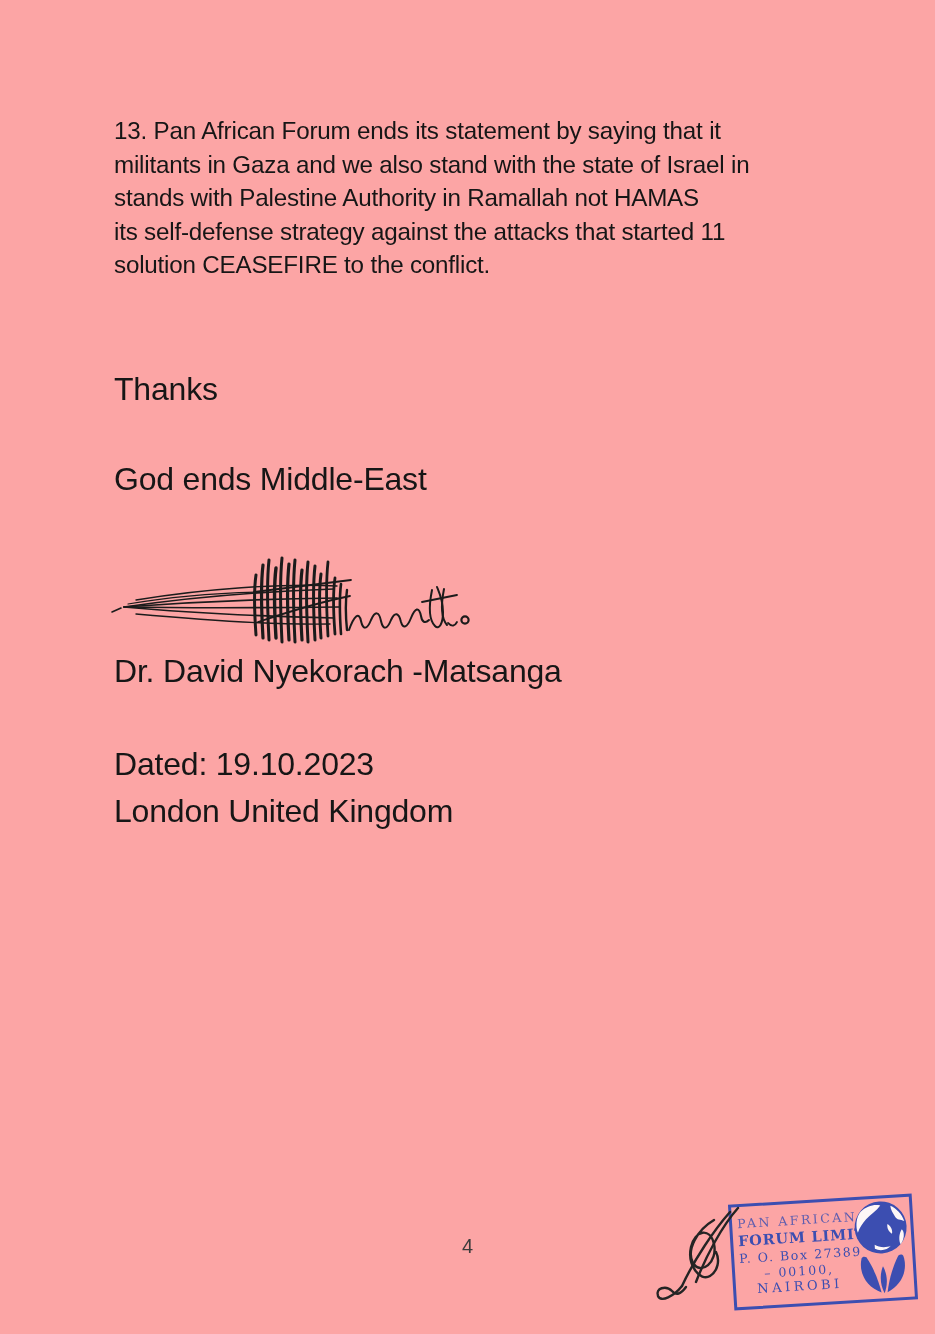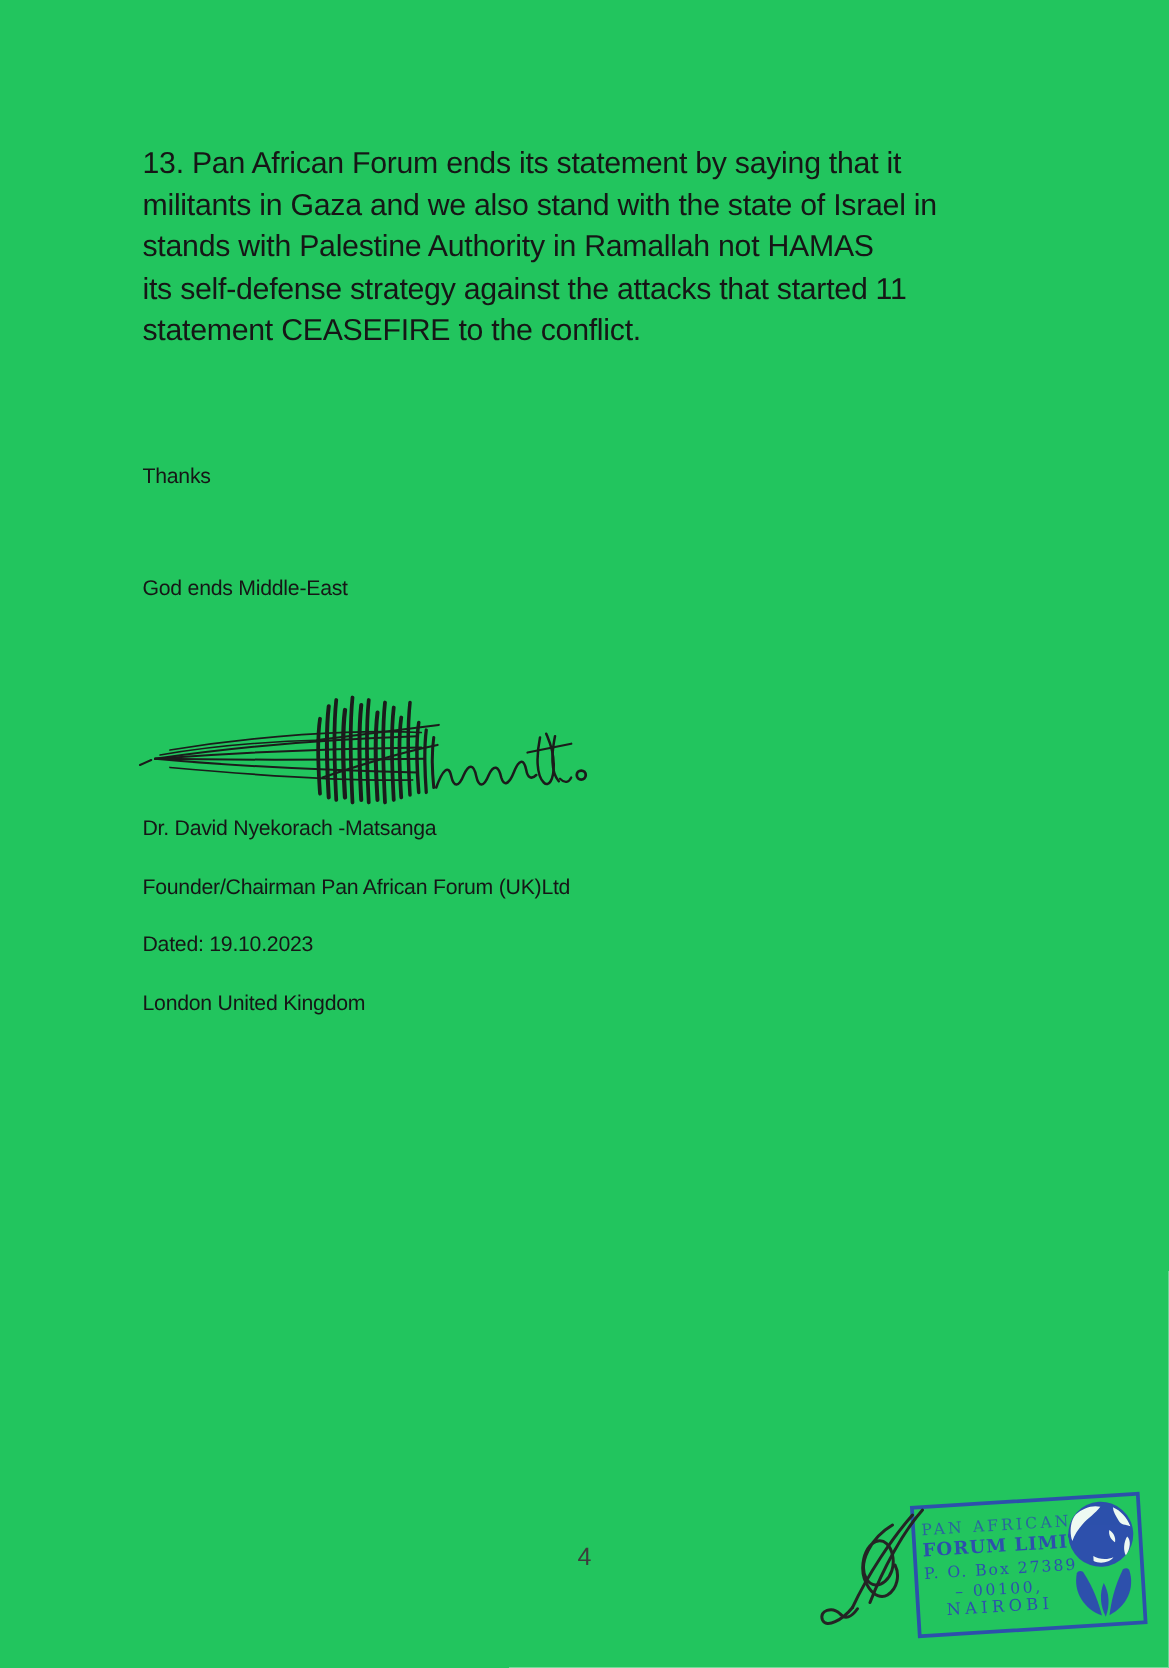--- a/index.html
+++ b/index.html
@@ -5,32 +5,32 @@
   html, body { margin:0; padding:0; }
   body {
     width:935px; height:1334px;
     background:#ffffff;
     font-family:"Liberation Sans", sans-serif;
     position:relative;
     overflow:hidden;
   }
   .page {
     position:absolute; inset:0;
-    background:#22c55e;
+    background:#fca5a5;
   }
   .para {
     position:absolute; left:114px; top:114px;
     font-size:24.2px; line-height:33.6px;
     color:var(--text-black,#161616);
     letter-spacing:-0.2px;
   }
   .para .line { display:block; white-space:nowrap; }
   .text {
     position:absolute; left:114px;
-    font-size:17px; color:var(--text-black,#161616);
+    font-size:32px; color:var(--text-black,#161616);
     white-space:nowrap; letter-spacing:-0.2px;
   }
   .thanks   { top:371px; }
   .blessing { top:461px; }
   .name     { top:653px; }
   .title    { top:700px; }
   .dated    { top:746px; }
   .location { top:793px; }
   .pagenum {
     position:absolute; top:1235px; left:0; width:935px;
@@ -68,21 +68,21 @@
 </head>
 <body>
 
 <div class="page">
 
   <div class="para">
     <span class="line">13. Pan African Forum ends its statement by saying that it</span>
     <span class="line">militants in Gaza and we also stand with the state of Israel in</span>
     <span class="line">stands with Palestine Authority in Ramallah not HAMAS</span>
     <span class="line">its self-defense strategy against the attacks that started 11</span>
-    <span class="line">statement CEASEFIRE to the conflict.</span>
+    <span class="line">solution CEASEFIRE to the conflict.</span>
   </div>
 
   <div class="text thanks">Thanks</div>
   <div class="text blessing">God ends Middle-East</div>
 
   <svg class="sig-svg" width="365" height="102" viewBox="0 0 365 102">
 
     <path d="M4,62 L13,58" stroke-width="1.6"></path>
 
     <path d="M16,57 C70,49 135,42 226,39" stroke-width="1.6"></path>
@@ -113,21 +113,20 @@
 
     <path d="M241,80 C246,66 251,61 253,71 C255,80 259,80 263,70 C267,61 271,61 273,71 C275,80 279,80 283,70 C287,61 291,63 293,72 C295,79 299,78 303,68 C307,58 311,56 313,66 C314,72 317,74 321,70" stroke-width="2"></path>
     <path d="M324,40 C321,55 321,70 327,76 C331,80 335,74 335,62 C335,50 331,42 329,37" stroke-width="2"></path>
     <path d="M336,39 C333,54 333,68 339,75" stroke-width="2"></path>
     <path d="M314,52 L349,45" stroke-width="1.8"></path>
     <path d="M340,73 C344,77 347,76 349,72" stroke-width="1.8"></path>
     <circle cx="357" cy="70" r="3.6" stroke-width="2.2"></circle>
   </svg>
 
   <div class="text name">Dr. David Nyekorach -Matsanga</div>
-  <div class="text title">Founder/Chairman Pan African Forum (UK)Ltd</div>
   <div class="text dated">Dated: 19.10.2023</div>
   <div class="text location">London United Kingdom</div>
 
   <div class="pagenum">4</div>
 
   <div class="stamp">
     <div class="stamp-text">
       <div class="s1">PAN AFRICAN</div>
       <div class="s2">FORUM LIMITED</div>
       <div class="s3">P. O. Box 27389</div>

